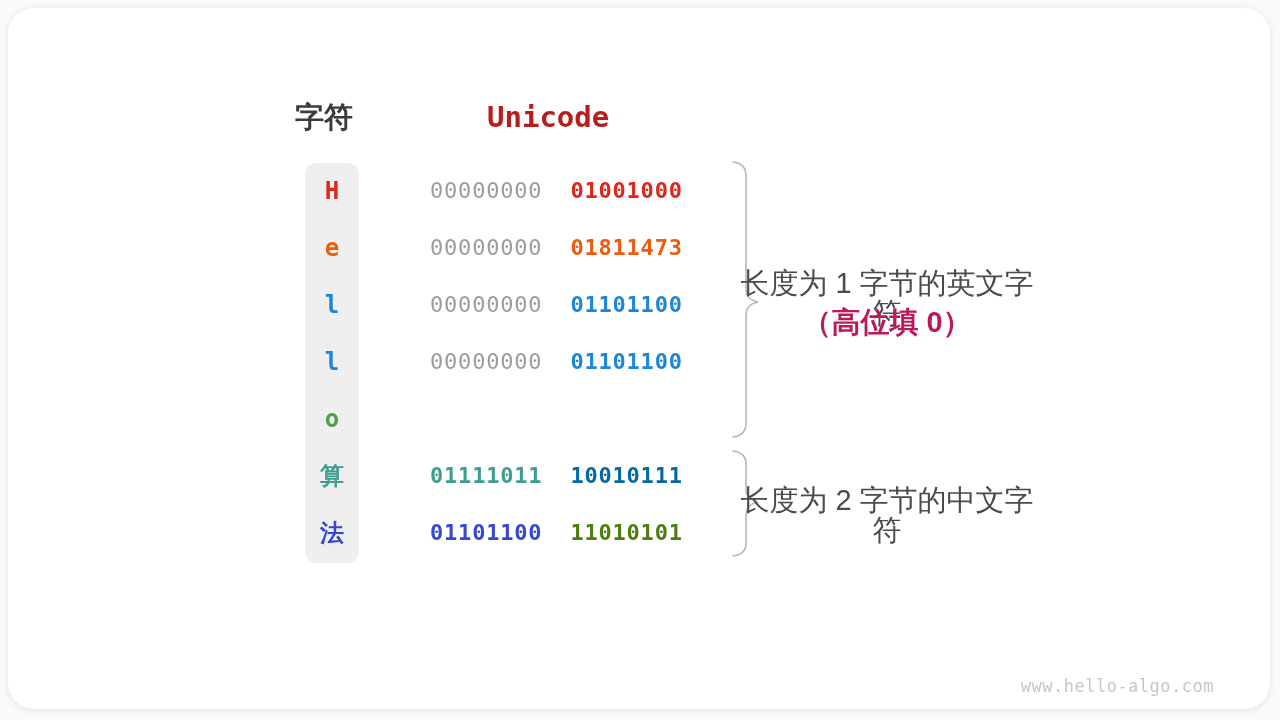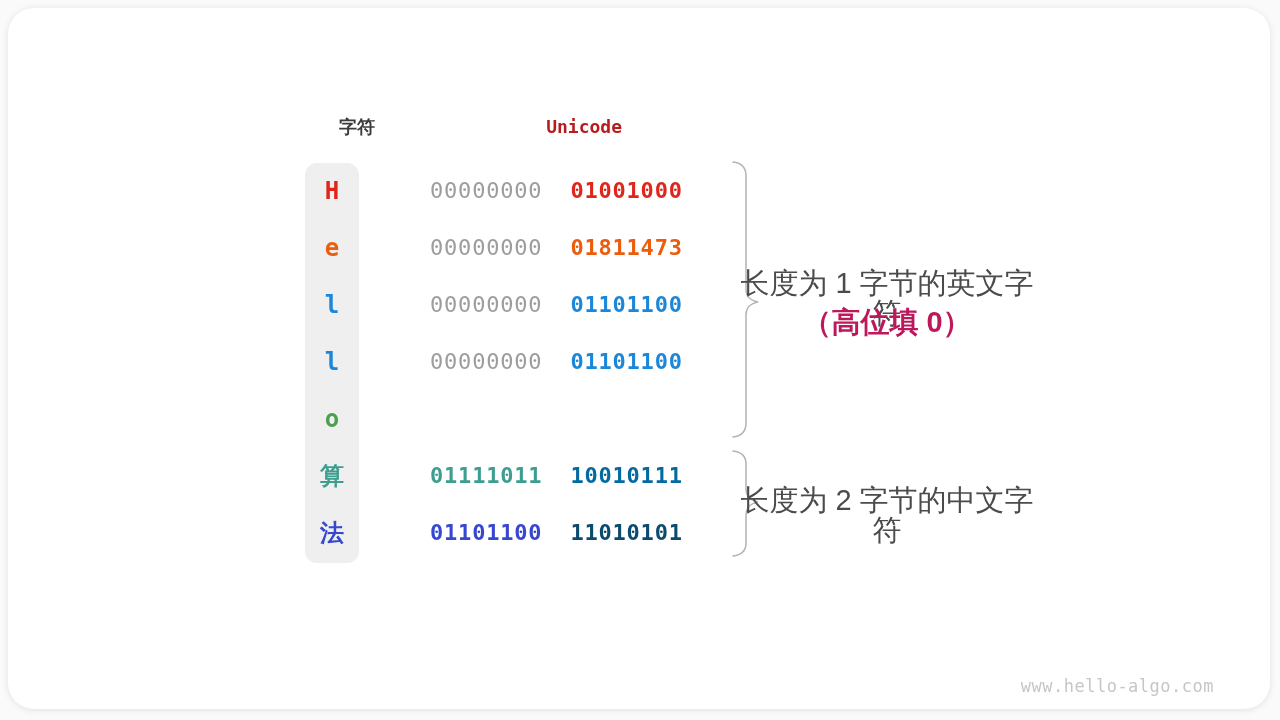--- a/index.html
+++ b/index.html
@@ -7,22 +7,22 @@
     width:1280px;height:720px;position:relative;overflow:hidden;
     background:#fafafa;
     font-family:"Liberation Sans","DejaVu Sans",sans-serif;
   }
   .card{
     position:absolute;left:8px;top:8px;width:1262px;height:701px;
     background:#ffffff;border-radius:26px;
     box-shadow:0 1px 7px rgba(0,0,0,0.10);
   }
   .col-header{
-    position:absolute;top:113px;height:28px;line-height:28px;
-    font-size:18px;font-weight:bold;text-align:right;
+    position:absolute;top:103px;height:28px;line-height:28px;
+    font-size:29px;font-weight:bold;text-align:left;
   }
   .char-header{left:295px;width:80px;}
   .unicode-header{left:487px;width:135px;font-family:"DejaVu Sans Mono","Liberation Mono",monospace;}
   .char-column-bg{
     position:absolute;left:305px;top:163px;width:54px;height:400px;
     border-radius:12px;
   }
   .row{position:absolute;left:0;width:1280px;height:54px;margin:0;}
   .row .char{
     position:absolute;left:305px;width:54px;top:0;height:54px;line-height:54px;
@@ -80,21 +80,21 @@
     </div>
     <div class="row" style="top: 392px;">
       <span class="char" style="color: rgb(75, 160, 79);">o</span>
     </div>
     <div class="row" style="top: 449px;">
       <span class="char" style="color: rgb(61, 158, 143);">算</span>
       <span class="binary"><span class="byte b1 bold" style="color: rgb(61, 158, 143);">01111011</span><span class="byte bold" style="color: #0369a1;">10010111</span></span>
     </div>
     <div class="row" style="top: 506px;">
       <span class="char" style="color: rgb(55, 71, 208);">法</span>
-      <span class="binary"><span class="byte b1 bold" style="color: rgb(55, 71, 208);">01101100</span><span class="byte bold" style="color: #0c4a6e;">11010101</span></span>
+      <span class="binary"><span class="byte b1 bold" style="color: rgb(55, 71, 208);">01101100</span><span class="byte bold" style="color: #4d7c0f;">11010101</span></span>
     </div>
   </div>
 
 <svg class="braces-svg" viewBox="0 0 45 415" xmlns="http://www.w3.org/2000/svg">
   <path fill="none" stroke-width="1.5" stroke-linecap="round" d="M8,7 C17,8 21,13 21,21 L21,134 C21,141 24,145 33,147 C24,149 21,153 21,160 L21,268 C21,276 17,281 8,282" stroke="#b3b3b3"></path>
   <path fill="none" stroke-width="1.5" stroke-linecap="round" d="M8,296 C17,297 21,301 21,309 L21,334 C21,341 24,345 33,347 C24,349 21,353 21,360 L21,388 C21,396 17,400 8,401" stroke="#b3b3b3"></path>
 </svg>
 
 <div class="annotation ann-1-l1" style="color: rgb(75, 75, 75);">长度为 1 字节的英文字符</div>
 <div class="annotation ann-1-l2" style="color: #be185d; text-align: center;">（高位填 0）</div>

